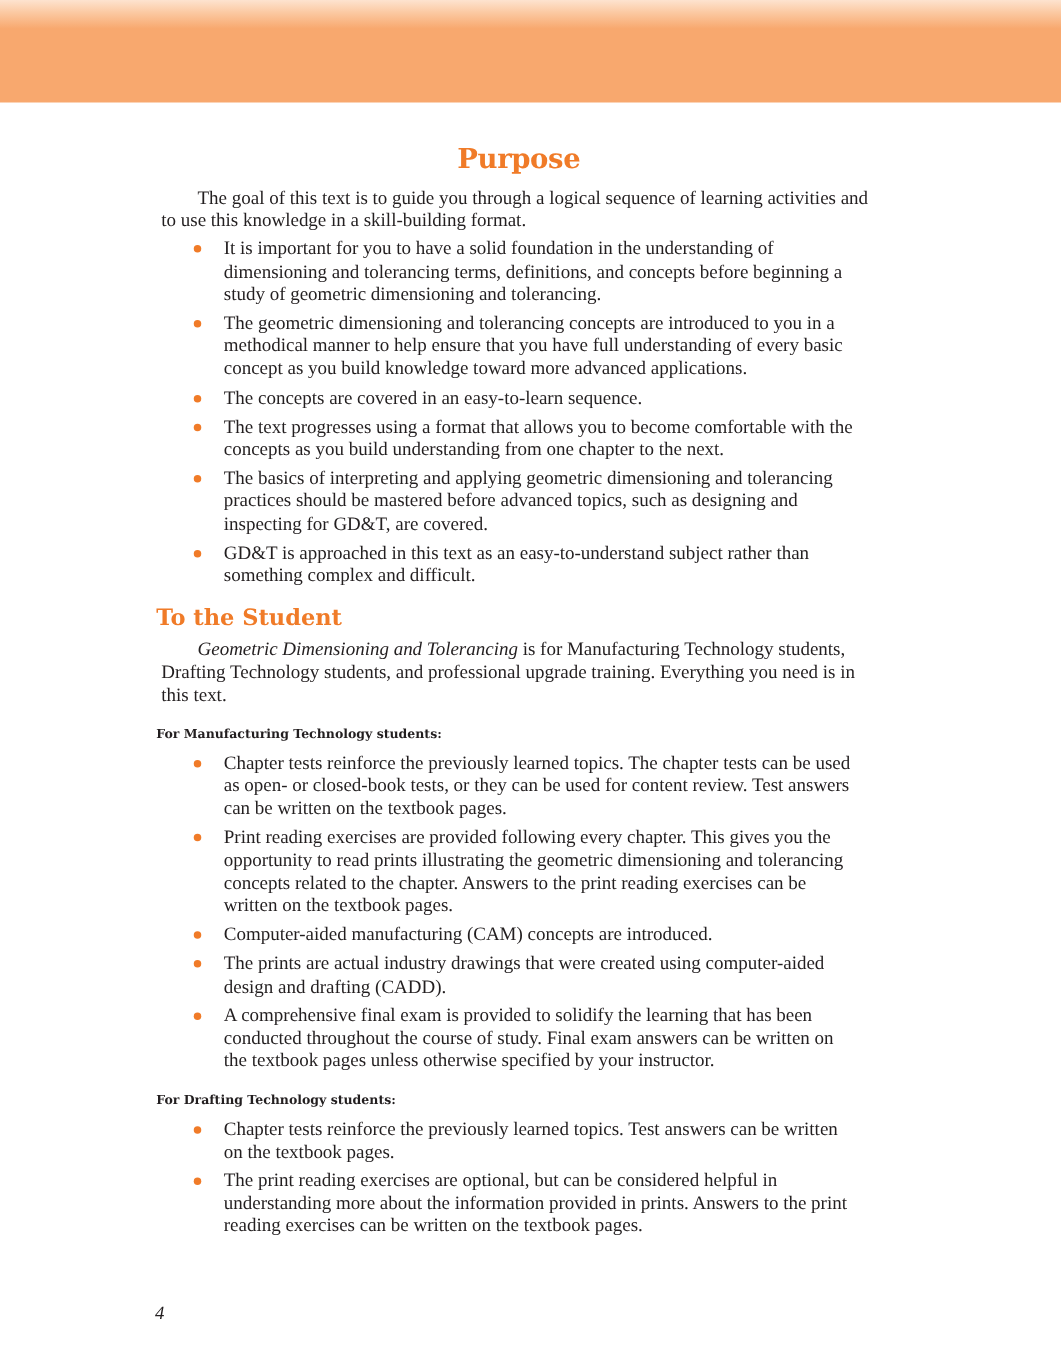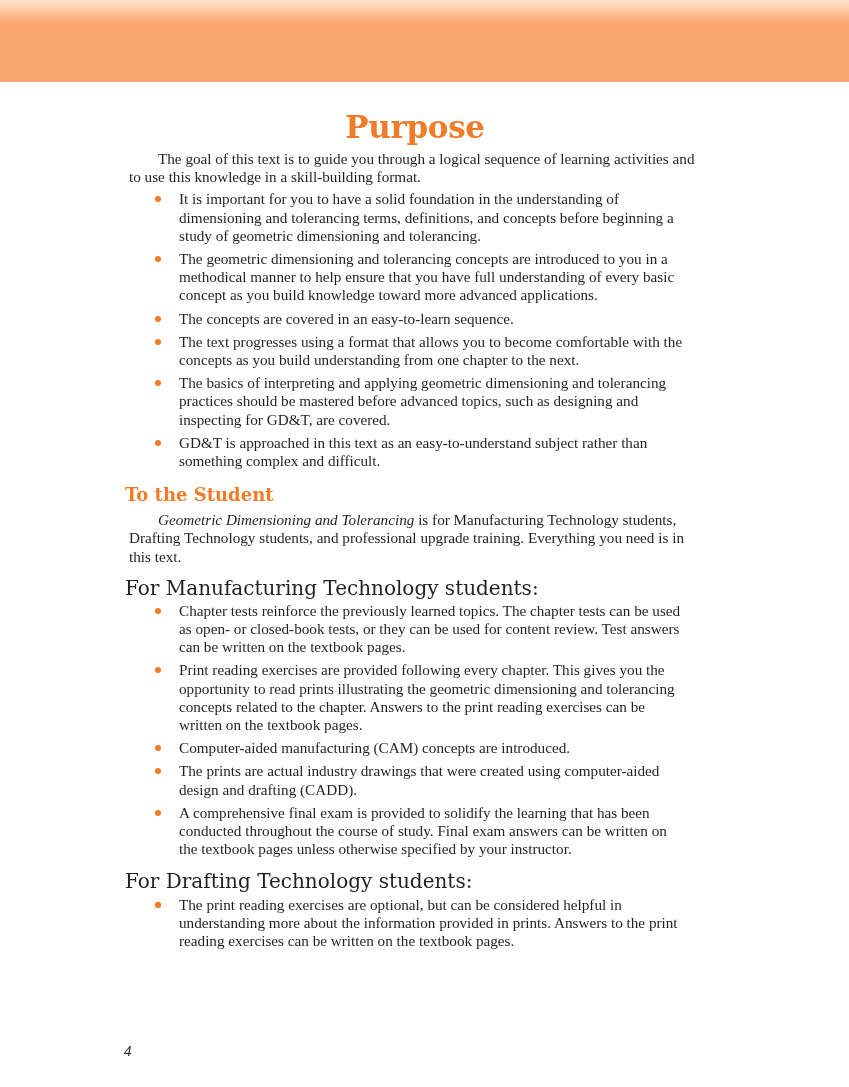--- a/index.html
+++ b/index.html
@@ -13,37 +13,37 @@
     position: absolute; left: 0; top: 0; width: 849px; height: 82px;
     background: linear-gradient(to bottom, #fde3cf 0px, #fbc9a2 10px, #f8a86e 23px, #f8a86e 82px);
   }
   .content {
     position: absolute; left: 125px; top: 112px; width: 580px;
     font-family: "Liberation Serif", "DejaVu Serif", serif;
     font-size: 15.2px; line-height: 18.2px;
   }
   .title {
     text-align: center; color: #f07b28; font-weight: bold;
-    font-size: 31px; line-height: 30px; margin: 0 0 8px 0;
+    font-size: 22px; line-height: 30px; margin: 0 0 8px 0;
     font-family: "DejaVu Serif", serif; letter-spacing: -0.3px;
     padding-left: 0;
   }
   p.para { margin: 4px; text-indent: 29px; }
   ul.bullets { list-style: none; margin: 4px 16px 0 0; padding: 0; }
   ul.bullets li { position: relative; padding-left: 54px; margin-bottom: 5px; }
   ul.bullets li .dot {
     position: absolute; left: 30px; top: 6px; width: 6px; height: 6px;
     border-radius: 50%; background: #f07b28;
   }
   .section-heading {
     color: #f07b28; font-weight: bold; font-size: 18px; line-height: 22px;
     margin: 14px 0 5px 0; font-family: "DejaVu Serif", serif;
   }
   .sub-heading {
-    font-weight: normal; font-size: 20px; line-height: 20px;
+    font-weight: bold; font-size: 10px; line-height: 20px;
     margin: 12px 0 4px 0; font-family: "DejaVu Serif", serif; color: #231f20;
   }
   .italic-bold { font-style: italic; font-weight: normal; }
   .page-number {
     position: absolute; left: 124px; top: 1043px; font-style: italic;
     font-size: 15px; font-family: "Liberation Serif", serif;
   }
 </style>
 </head>
 <body>
@@ -70,18 +70,18 @@
   <ul class="bullets">
     <li><span class="dot"></span><span>Chapter tests reinforce the previously learned topics. The chapter tests can be used as open- or closed-book tests, or they can be used for content review. Test answers can be written on the textbook pages.</span></li>
     <li><span class="dot"></span><span>Print reading exercises are provided following every chapter. This gives you the opportunity to read prints illustrating the geometric dimensioning and tolerancing concepts related to the chapter. Answers to the print reading exercises can be written on the textbook pages.</span></li>
     <li><span class="dot"></span><span>Computer-aided manufacturing (CAM) concepts are introduced.</span></li>
     <li><span class="dot"></span><span>The prints are actual industry drawings that were created using computer-aided design and drafting (CADD).</span></li>
     <li><span class="dot"></span><span>A comprehensive final exam is provided to solidify the learning that has been conducted throughout the course of study. Final exam answers can be written on the textbook pages unless otherwise specified by your instructor.</span></li>
   </ul>
 
   <h3 class="sub-heading">For Drafting Technology students:</h3>
   <ul class="bullets">
-    <li><span class="dot"></span></li>
+    <li><span class="dot"></span><span>Chapter tests reinforce the previously learned topics. Test answers can be written on the textbook pages.</span></li>
     <li><span class="dot"></span><span>The print reading exercises are optional, but can be considered helpful in understanding more about the information provided in prints. Answers to the print reading exercises can be written on the textbook pages.</span></li>
   </ul>
 </div>
 
 <div class="page-number">4</div>
 
 </body></html>

